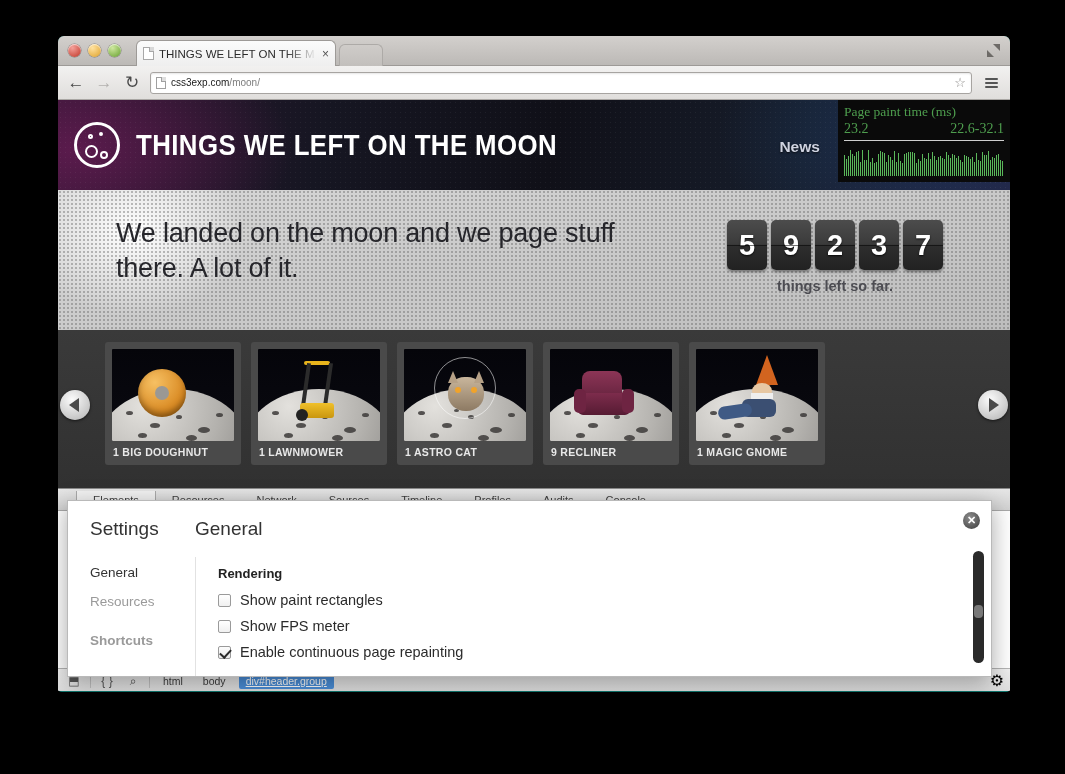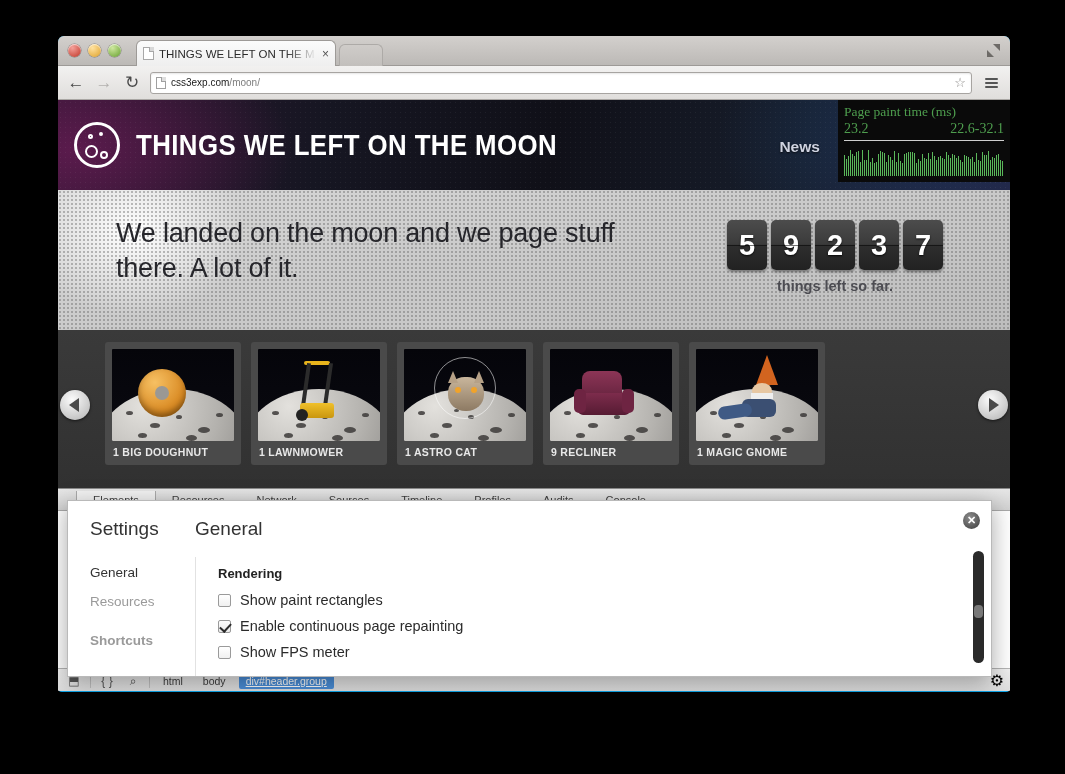--- a/index.html
+++ b/index.html
@@ -8,21 +8,21 @@
     background: #000;
     font-family: "Liberation Sans", sans-serif;
     overflow: hidden;
   }
   #root { position: relative; width: 1065px; height: 774px; background: #000; }
 
   
   .browser {
     position: absolute; left: 58px; top: 36px;
     width: 952px; height: 656px;
-    background: #0ea5e9;
+    background: #0f766e;
     border-radius: 6px 6px 4px 4px;
     box-shadow: 0 14px 44px rgba(0,0,0,0.85), 0 0 0 1px rgba(0,0,0,0.6);
     overflow: hidden;
   }
 
   
   .tabstrip {
     position: relative; height: 30px;
     background: linear-gradient(#d3d0cd, #bcb9b6);
     border-bottom: 1px solid #9d9a97;
@@ -567,26 +567,26 @@
         <div class="spaced">Shortcuts</div>
       </div>
       <div class="st-content">
         <div class="st-group-title">Rendering</div>
         <div id="settings-rows">
             <div class="st-row">
               <span class="st-cb"></span>
               <span class="st-label">Show paint rectangles</span>
             </div>
             <div class="st-row">
+              <span class="st-cb"></span>
+              <span class="st-label">Show FPS meter</span>
+            </div>
+            <div class="st-row">
               <span class="st-cb checked"></span>
               <span class="st-label">Enable continuous page repainting</span>
             </div>
-            <div class="st-row">
-              <span class="st-cb"></span>
-              <span class="st-label">Show FPS meter</span>
-            </div>
           </div>
         <div class="st-scroll"></div>
       </div>
     </div>
   </div>
 
 </div>
 
 </body></html>

